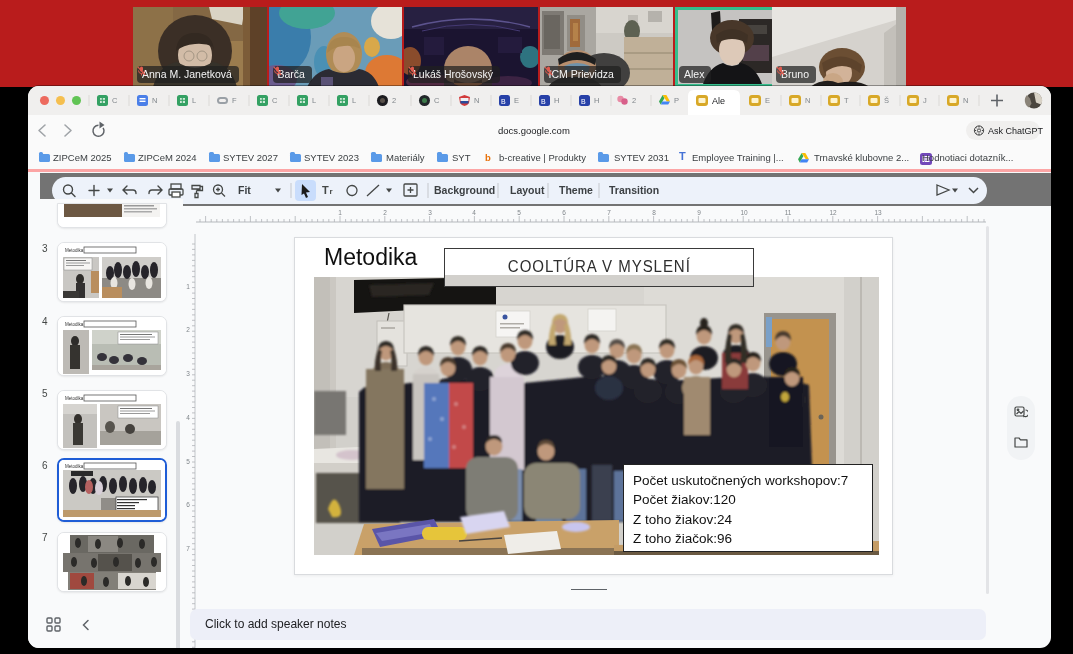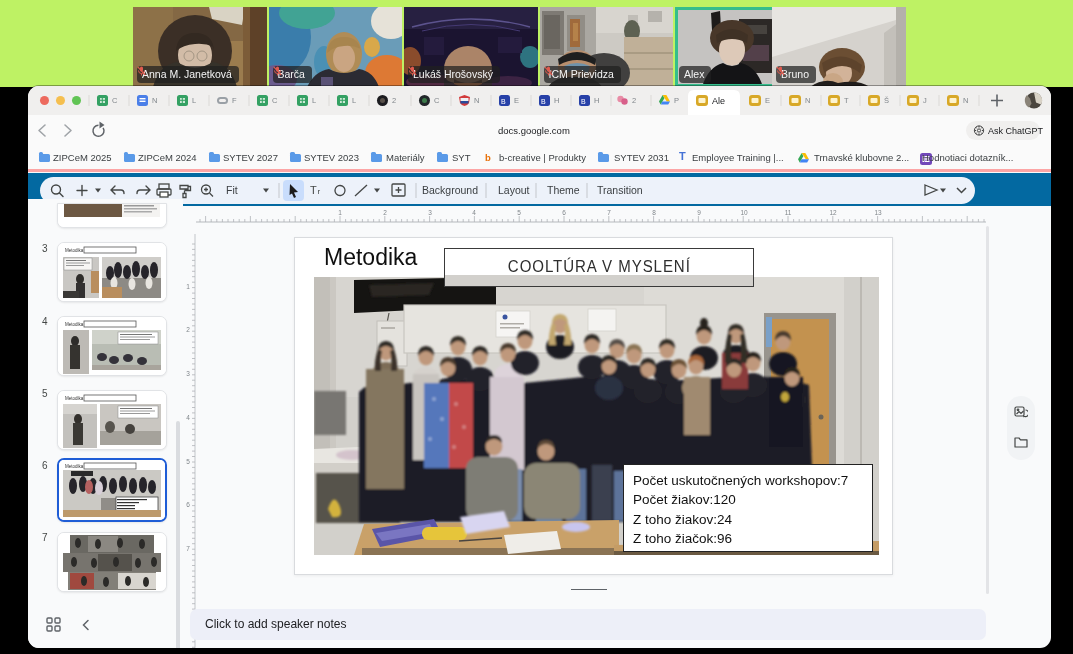--- a/index.html
+++ b/index.html
@@ -1,21 +1,21 @@
 <!DOCTYPE html>
 <html><head>
 <meta charset="utf-8">
 <style>
   * { margin:0; padding:0; box-sizing:border-box; }
   html,body { width:1073px; height:654px; background:#000; overflow:hidden; }
   body { font-family:"Liberation Sans", sans-serif; position:relative; }
   .abs { position:absolute; }
 
   
-  #strip { position:absolute; left:0; top:0; width:1073px; height:87px; background:#bef264; }
+  #strip { position:absolute; left:0; top:0; width:1073px; height:87px; background:#b91c1c; }
   .tile { position:absolute; top:7px; width:133.5px; height:80px; overflow:hidden; background:#222; }
   .tile svg { position:absolute; left:0; top:0; }
   .vlabel { position:absolute; left:4px; bottom:4px; height:17px; background:rgba(32,32,32,.72); border-radius:4px;
             color:#f5f5f5; font-size:10.5px; line-height:17px; padding:0 7px 0 5px; white-space:nowrap; }
   .micsvg { position:relative; top:1px; margin-right:4px; }
 
   
   #win { position:absolute; left:28px; top:86px; width:1023px; height:562px; border-radius:11px;
          background:#f9fafb; overflow:hidden; box-shadow:0 0 0 1px rgba(0,0,0,.35); }
 
@@ -25,21 +25,21 @@
 
   
   #addr { position:absolute; left:0; top:29px; width:100%; height:31px; background:#fafafa; }
   
   #bm { position:absolute; left:0; top:60px; width:100%; height:26px; background:#fafafa; border-bottom:3px solid #fca5a5; }
   .bmitem { position:absolute; top:5.5px; font-size:9.5px; color:#3c4043; white-space:nowrap; }
   .bmfolder { position:absolute; top:7.5px; width:11px; height:8.5px; background:#5a9ae8; border-radius:1.5px; }
   .bmfolder:before { content:""; position:absolute; left:0; top:-1.5px; width:4.5px; height:2.5px; background:#5a9ae8; border-radius:1.5px 1.5px 0 0; }
 
   
-  #toolrow { position:absolute; left:0; top:87px; width:100%; height:33px; background:#0369a1; }
+  #toolrow { position:absolute; left:12px; top:87px; width:100%; height:33px; background:#737373;font-weight:bold; }
   #toolpill { position:absolute; left:12px; top:4px; width:935px; height:27px; background:#edf2fa; border-radius:14px; }
 
   
   #hruler { position:absolute; left:158px; top:120px; width:830px; height:18px; background:#f9fafb; }
   #vruler { position:absolute; left:155px; top:138px; width:14px; height:470px; background:#f9fafb; }
 
   
   #film { position:absolute; left:0; top:113px; width:155px; height:460px; background:#f9fafb; }
   .snum { position:absolute; left:14px; font-size:10px; color:#444746; }
   .thumb { position:absolute; left:29px; width:110px; background:#fff; border:1px solid #e1e3e6; border-radius:7px;

